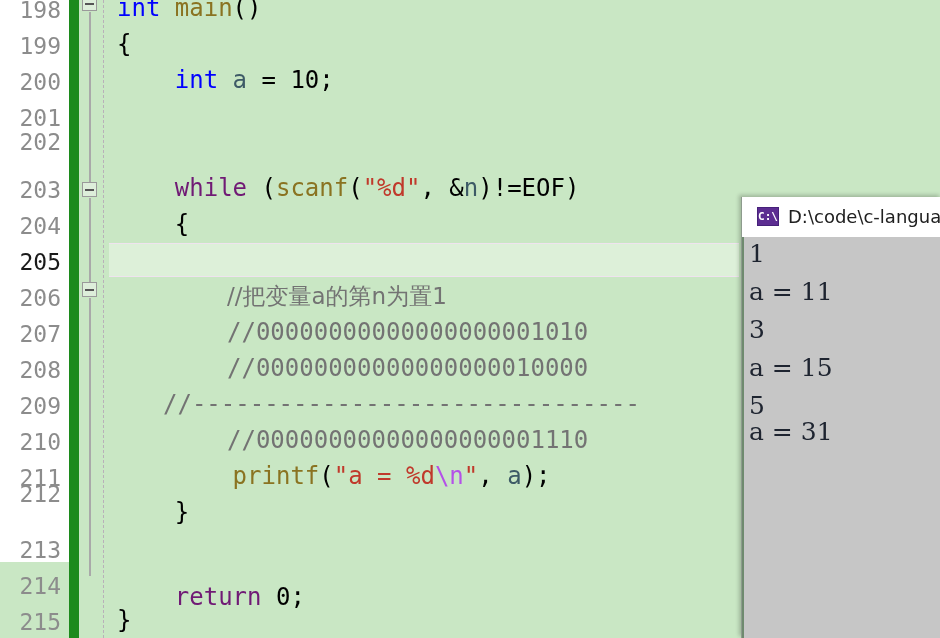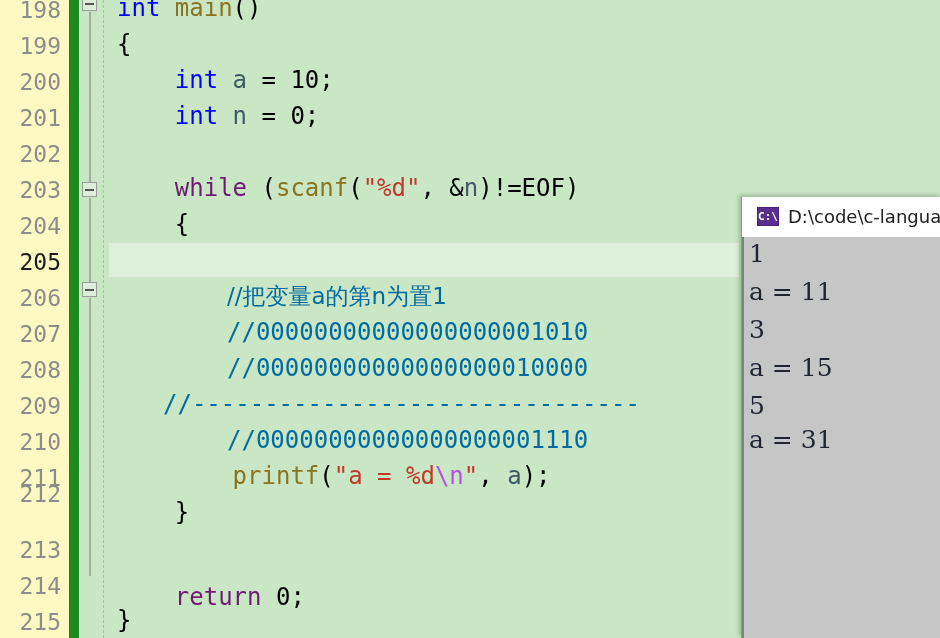--- a/index.html
+++ b/index.html
@@ -7,22 +7,22 @@
     width:940px;height:638px;overflow:hidden;position:relative;
     background:#c9e7c4;
     font-family:"DejaVu Sans Mono","Liberation Mono",monospace;
   }
   
   #editor{
     position:absolute;left:0;top:0;width:940px;height:638px;
     background:#c9e7c4;
   }
   #gutter{
-    position:absolute;left:0;top:0;width:69px;height:638px;
-    background:#fef9c3;
+    position:absolute;left:0;top:0;width:69px;height:562px;
+    background:#ffffff;
   }
   .lnum{
     position:absolute;left:0;width:61px;text-align:right;
     font-family:"DejaVu Sans Mono","Liberation Mono",monospace;
     font-size:23px;line-height:36px;height:36px;
     color:#8c8c8c;letter-spacing:0px;
   }
   .lnum.active{color:#1a1a1a;}
   #modbar{
     position:absolute;left:69px;top:0;width:10px;height:638px;
@@ -59,21 +59,21 @@
     position:absolute;left:0;height:36px;line-height:36px;
     font-family:"DejaVu Sans Mono","Liberation Mono",monospace;
     font-size:24px;white-space:pre;color:#000000;
   }
   .kw{color:#701a75;}         
   .type{color:#0000ff;}       
   .fn{color:#8a7321;}         
   .var{color:#3d5a66;}        
   .str{color:#c0392b;}        
   .esc{color:#b450e8;}        
-  .cmt{color:#0369a1;}        
+  .cmt{color:#737373;}        
   .cmt-cjk{font-family:"DejaVu Sans","Liberation Sans",sans-serif;font-size:23px;}
   
   #console{
     position:absolute;left:741px;top:197px;width:199px;height:441px;
     background:#c0c0c0;
     border-left:1px solid #8d9b8d;
     box-shadow:-2px -2px 4px rgba(0,0,0,.22);
     overflow:hidden;
   }
   #console-titlebar{
@@ -105,21 +105,21 @@
 </head>
 <body>
 
 <div id="editor">
 
   <div id="gutter">
     <div class="lnum" style="top:-8px">198</div>
     <div class="lnum" style="top:28px">199</div>
     <div class="lnum" style="top:64px">200</div>
     <div class="lnum" style="top:100px">201</div>
-    <div class="lnum" style="top:136px">202</div>
+    <div class="lnum" style="top:124px">202</div>
     <div class="lnum" style="top:172px">203</div>
     <div class="lnum" style="top:208px">204</div>
     <div class="lnum active" style="top:244px">205</div>
     <div class="lnum" style="top:280px">206</div>
     <div class="lnum" style="top:316px">207</div>
     <div class="lnum" style="top:352px">208</div>
     <div class="lnum" style="top:388px">209</div>
     <div class="lnum" style="top:424px">210</div>
     <div class="lnum" style="top:460px">211</div>
     <div class="lnum" style="top:476px">212</div>
@@ -144,21 +144,20 @@
     <div class="indentguide" style="left:2px"></div>
 
     <div class="hl-row" style="top:243px"></div>
 
     <div class="code" style="top:-10px;left:16px"><span class="type">int</span><span class="fn"> main</span><span>()</span></div>
 
     <div class="code" style="top:26px;left:0px"><span style="padding-left:16px">{</span></div>
 
     <div class="code" style="top:62px;left:16px"><span class="type">    int</span><span class="var"> a</span><span> = 10;</span></div>
 
-    <div class="code" style="top:98px;left:16px"><span class="type">    int</span><span class="var"> n</span><span> = 0;</span></div>
 
     <div class="code" style="top:170px;left:16px"><span class="kw">    while</span><span> (</span><span class="fn">scanf</span><span>(</span><span class="str">"%d"</span><span>, &amp;</span><span class="var">n</span><span>)!=EOF)</span></div>
 
     <div class="code" style="top:206px;left:16px"><span>    {</span></div>
 
 
     <div class="code cmt cmt-cjk" style="top:278px;left:126px">//把变量a的第n为置1</div>
 
     <div class="code cmt" style="top:314px;left:126px">//00000000000000000001010</div>
 
@@ -182,15 +181,15 @@
   <div id="console-titlebar">
     <div id="console-icon">C:\</div>
     <div id="console-title">D:\code\c-languag</div>
   </div>
   <div id="console-body">
     <div class="conline" style="top:2px">1</div>
     <div class="conline" style="top:40px">a = 11</div>
     <div class="conline" style="top:78px">3</div>
     <div class="conline" style="top:116px">a = 15</div>
     <div class="conline" style="top:154px">5</div>
-    <div class="conline" style="top:188px">a = 31</div>
+    <div class="conline" style="top:180px">a = 31</div>
   </div>
 </div>
 
 </body></html>

